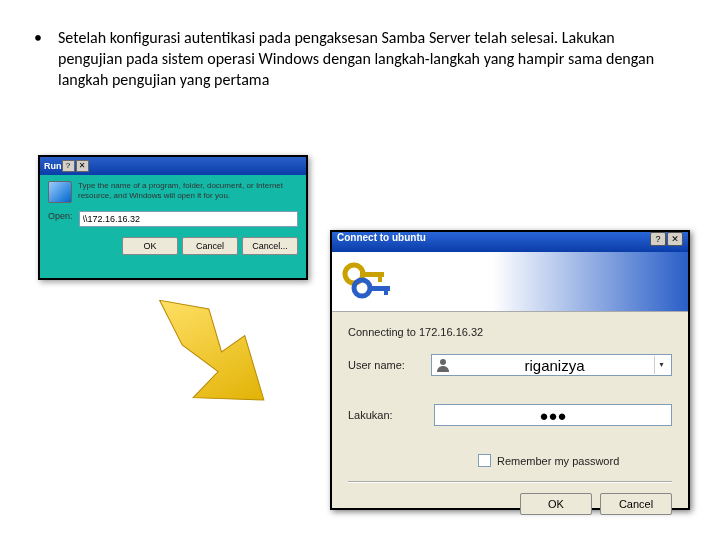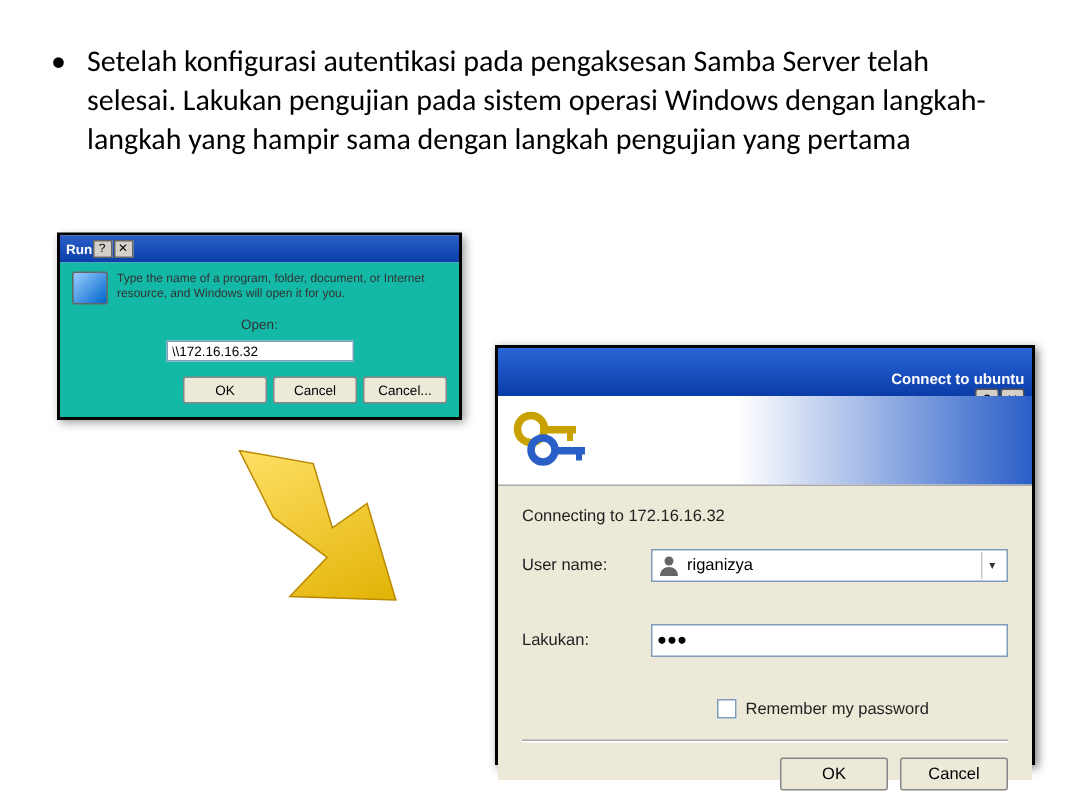--- a/index.html
+++ b/index.html
@@ -1,53 +1,53 @@
 <!DOCTYPE html>
 <html><head>
 <meta charset="utf-8">
 <style>
   * { box-sizing: border-box; margin: 0; padding: 0; }
   body { width: 720px; height: 540px; background: #fff; font-family: Tahoma, Arial, sans-serif; position: relative; overflow: hidden; }
-  .bullet-text { position: absolute; top: 28px; left: 58px; right: 40px; font-size: 20px; line-height: 1.3; font-family: Calibri, Arial, sans-serif; }
+  .bullet-text { position: absolute; top: 28px; left: 58px; right: 40px; font-size: 16px; line-height: 1.3; font-family: Calibri, Arial, sans-serif; }
   .bullet-text::before { content: "•"; position: absolute; left: -24px; }
   
   
   .run-dialog { position: absolute; top: 155px; left: 38px; width: 270px; height: 125px; border: 2px solid #000; box-shadow: 2px 2px 6px rgba(0,0,0,0.4); }
   .run-titlebar { background: linear-gradient(to bottom, #2a5fc8, #0b3da8); height: 18px; display: flex; align-items: center; padding: 0 4px; justify-content: flex-start; }
   .run-title { color: #fff; font-size: 9px; font-weight: bold; }
   .run-ctrls { display: flex; gap: 1px; }
   .run-ctrl { width: 13px; height: 12px; background: #d4d0c8; border: 1px solid #666; font-size: 8px; text-align: center; line-height: 10px; }
   .run-body { background: #14b8a6; height: calc(100% - 18px); padding: 6px 8px; font-size: 9px; color: #333; }
   .run-row1 { display: flex; gap: 6px; align-items: flex-start; }
   .run-icon { width: 24px; height: 22px; background: linear-gradient(135deg,#9cf,#06c); border: 1px solid #666; flex-shrink: 0; border-radius: 2px; }
   .run-desc { font-size: 8px; line-height: 1.2; }
-  .run-row2 { display: flex; align-items: center; gap: 6px; margin-top: 8px; flex-direction: column; }
+  .run-row2 { display: flex; gap: 6px; margin-top: 8px; }
   .run-label { font-size: 9px; }
   .run-input { flex: 1; height: 16px; border: 1px solid #7f9db9; background: #fff; font-size: 9px; padding: 1px 3px; }
   .run-buttons { display: flex; justify-content: flex-end; gap: 4px; margin-top: 10px; }
   .run-btn { width: 56px; height: 18px; background: #ece9d8; border: 1px solid #888; font-size: 9px; border-radius: 2px; }
   
   
   .arrow { position: absolute; top: 300px; left: 140px; }
   
   
   .connect-dialog { position: absolute; top: 230px; left: 330px; width: 360px; height: 280px; border: 2px solid #000; box-shadow: 2px 2px 6px rgba(0,0,0,0.5); }
-  .conn-titlebar { background: linear-gradient(to bottom, #2a66d8, #0a3ca8); height: 20px; display: flex; align-items: flex-end; padding: 16px 5px; justify-content: space-between; flex-direction: column; }
+  .conn-titlebar { background: linear-gradient(to bottom, #2a66d8, #0a3ca8); height: 20px; display: flex; align-items: flex-start; padding: 0 5px; justify-content: space-between; }
   .conn-title { color: #fff; font-size: 10px; font-weight: bold; }
   .conn-ctrls { display: flex; gap: 1px; }
   .conn-ctrl { width: 16px; height: 14px; background: #d4d0c8; border: 1px solid #555; font-size: 9px; text-align: center; line-height: 12px; border-radius: 2px; }
   .conn-banner { height: 60px; background: linear-gradient(to right, #fff 0%, #fff 45%, #2a5fc8 100%); position: relative; border-bottom: 1px solid #aaa; }
   .conn-keys { position: absolute; left: 8px; top: 6px; }
   .conn-body { background: #ece9d8; padding: 14px 16px; height: calc(100% - 80px); font-size: 11px; color: #222; }
   .conn-connecting { font-size: 11px; margin-bottom: 16px; }
   .conn-field { display: flex; align-items: center; margin-bottom: 28px; gap: 8px; }
   .conn-label { width: 78px; font-size: 11px; }
   .conn-input-wrap { flex: 1; display: flex; align-items: center; border: 1px solid #7f9db9; background: #fff; height: 22px; padding: 0 3px; }
   .conn-user-icon { width: 16px; height: 16px; margin-right: 4px; }
-  .conn-input { border: none; outline: none; flex: 1; font-size: 11px; background: transparent; }
+  .conn-input { border: none; outline: none; flex: 1; font-size: 15px; background: transparent; text-align: center; }
   .conn-dd { width: 14px; height: 18px; border-left: 1px solid #ccc; text-align: center; font-size: 8px; line-height: 18px; color: #333; }
   .conn-check { display: flex; align-items: center; gap: 6px; margin-left: 86px; margin-top: 4px; font-size: 11px; padding-left: 44px; }
   .conn-checkbox { width: 13px; height: 13px; border: 1px solid #7f9db9; background: #fff; }
   .conn-sep { border-top: 1px solid #aaa; border-bottom: 1px solid #fff; margin: 14px 0 10px; }
   .conn-buttons { display: flex; justify-content: flex-end; gap: 8px; }
   .conn-btn { width: 72px; height: 22px; background: #ece9d8; border: 1px solid #888; font-size: 11px; border-radius: 2px; }
 </style>
 </head>
 <body>
 

